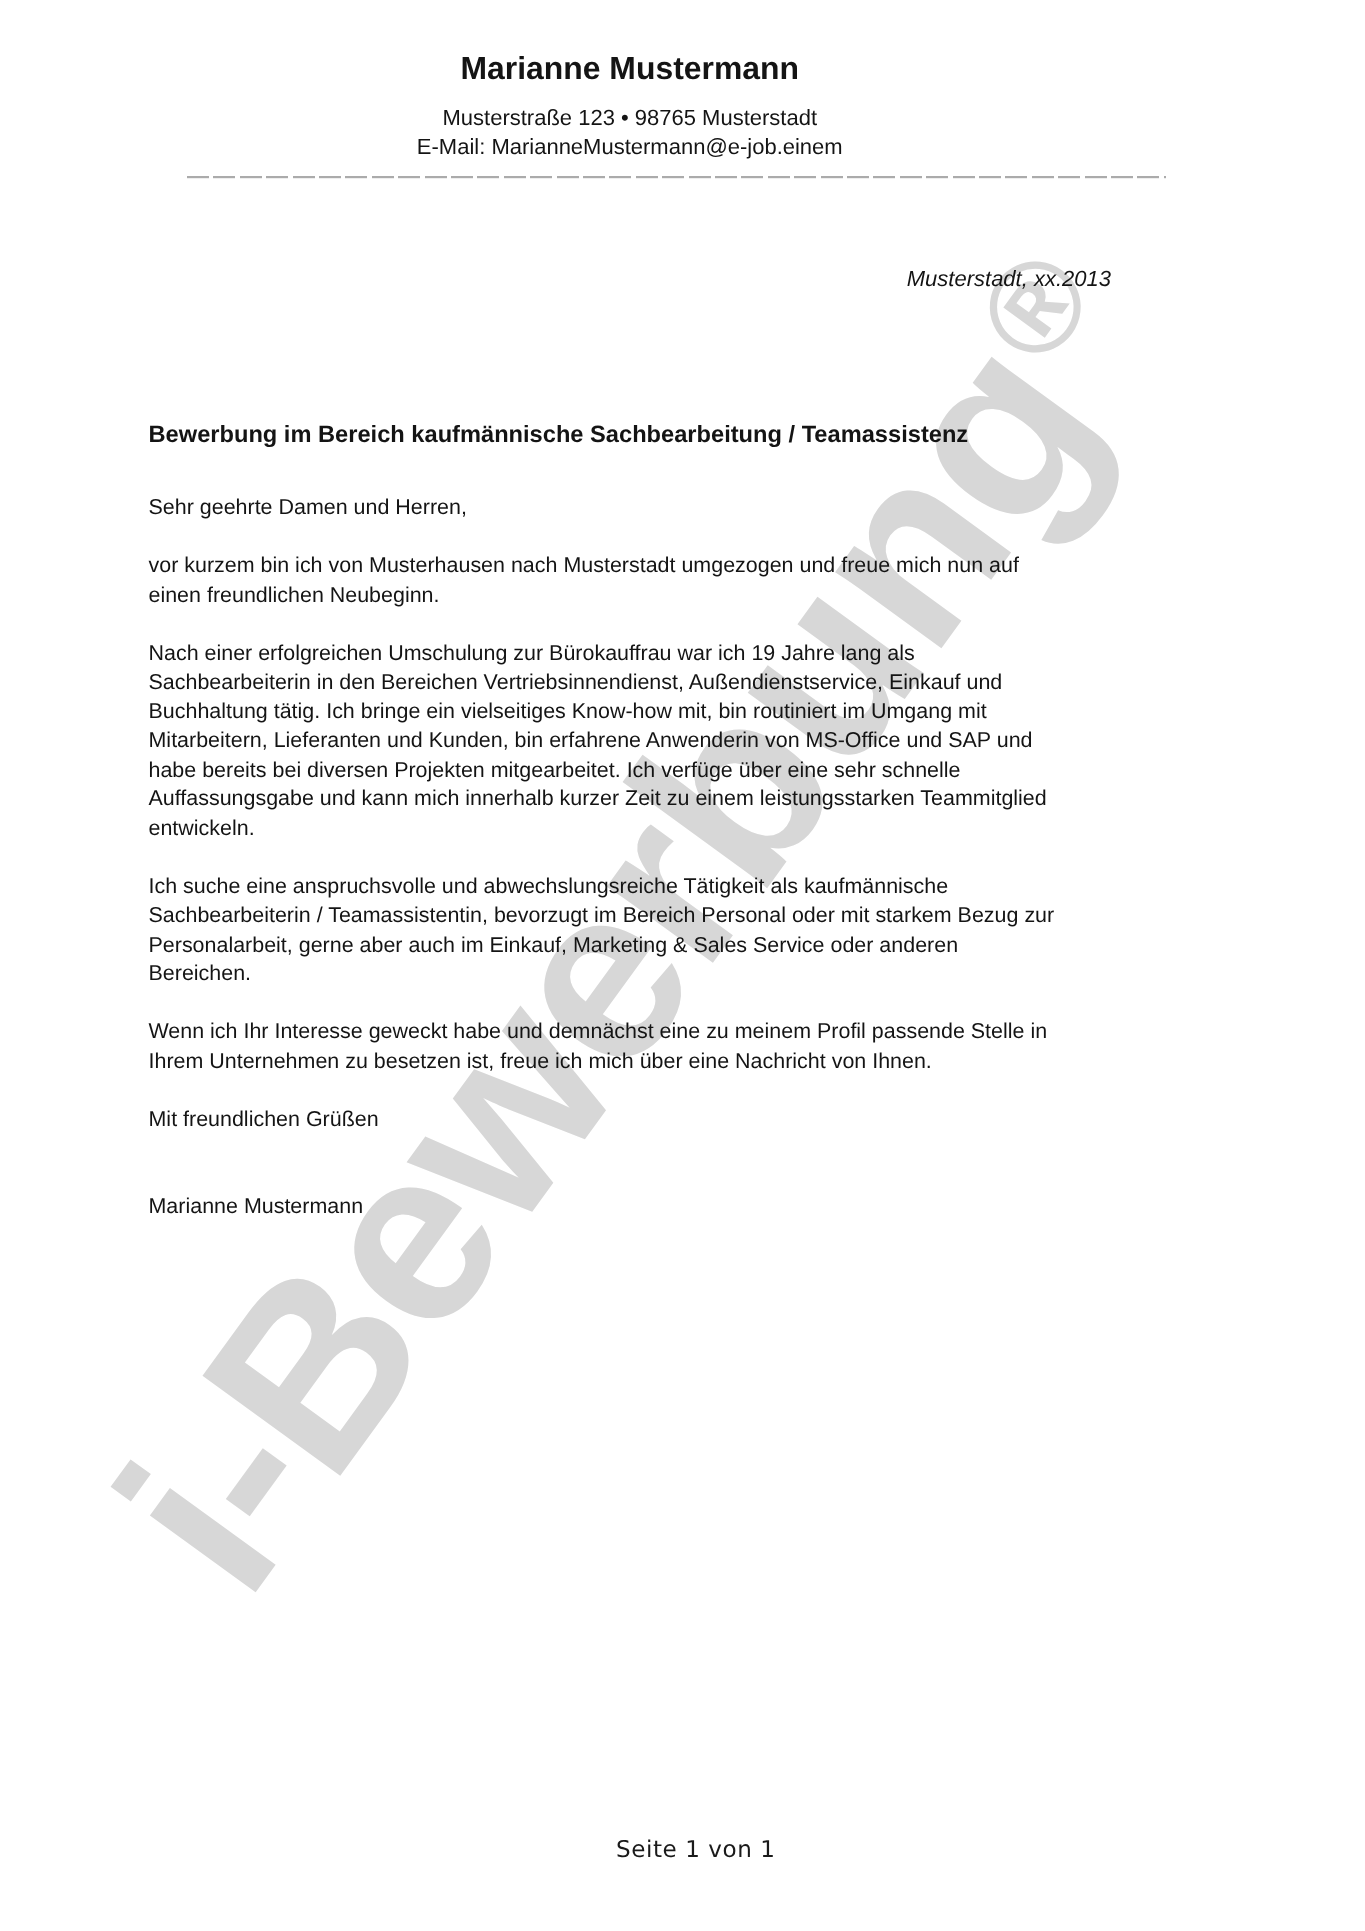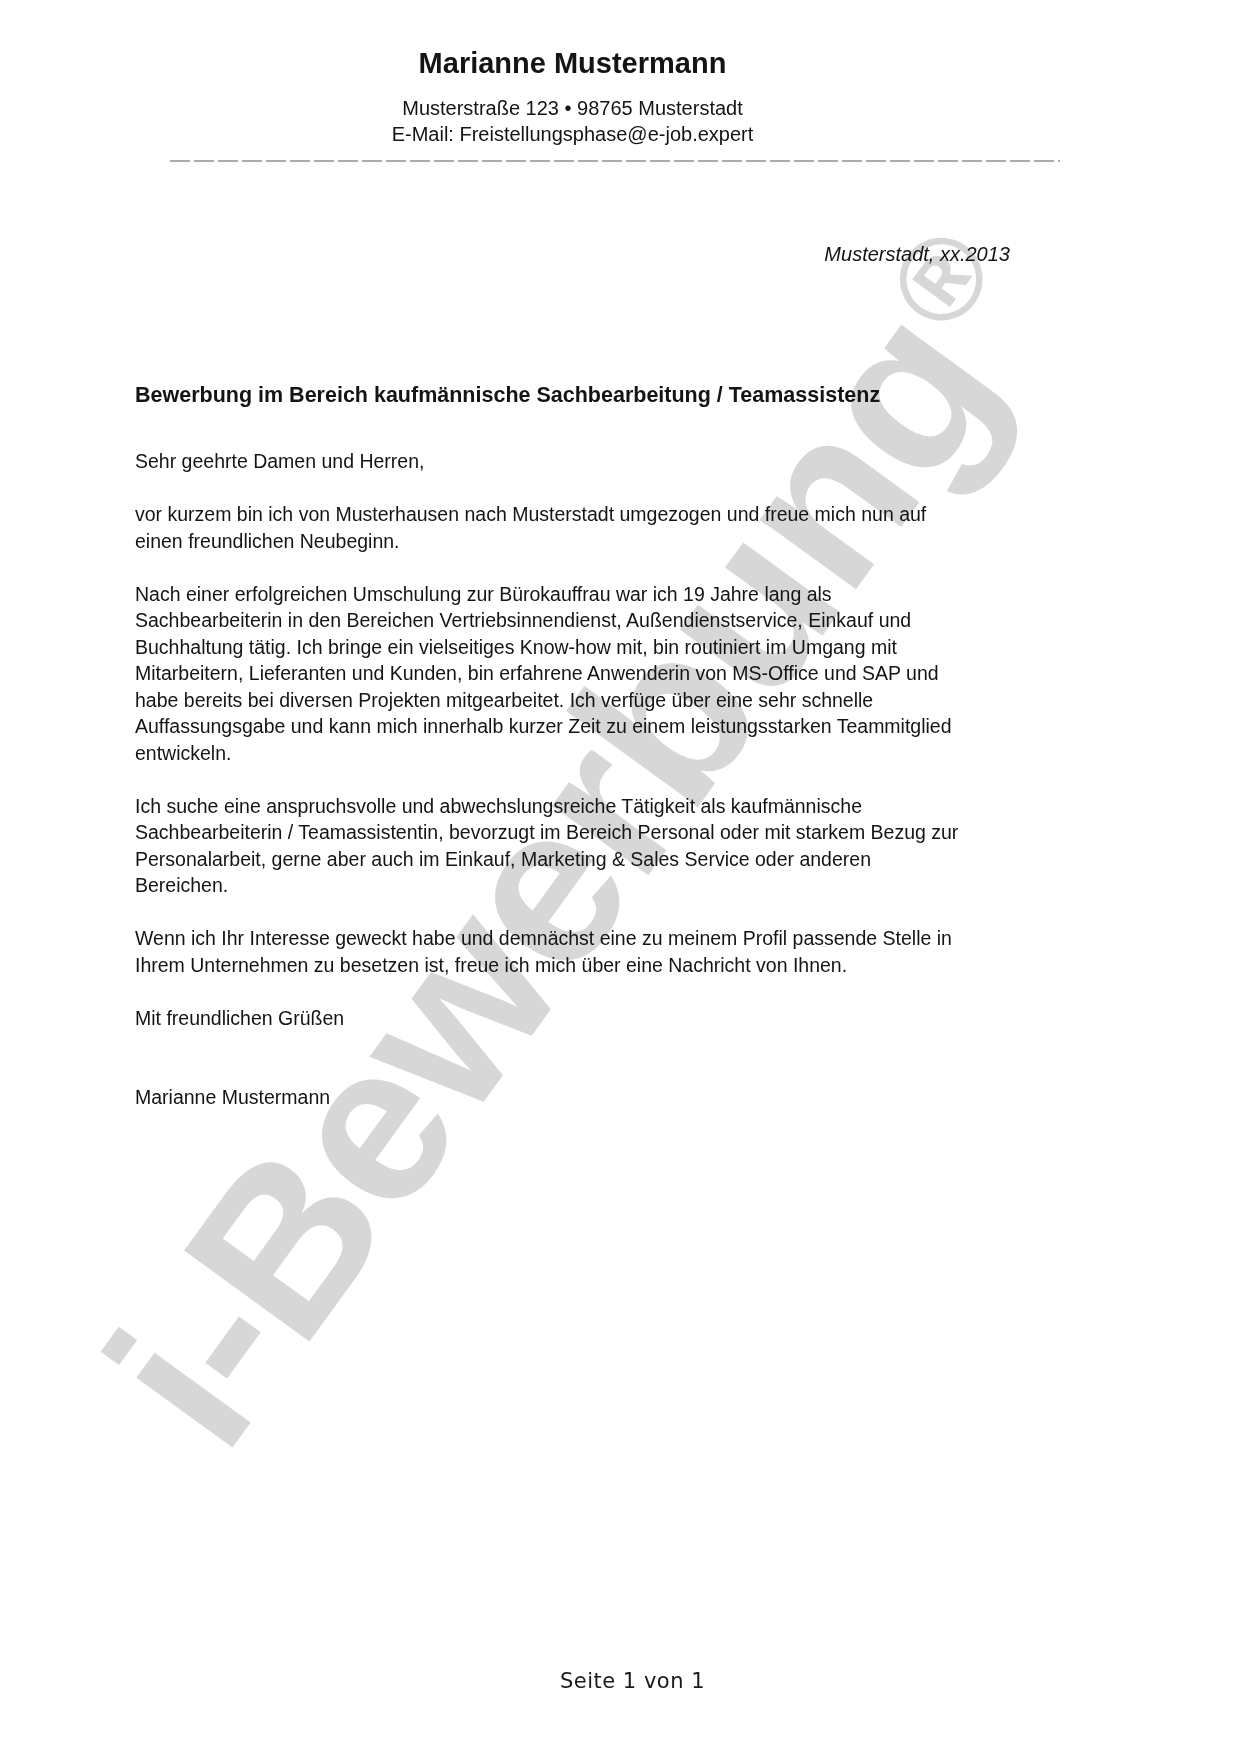--- a/index.html
+++ b/index.html
@@ -144,21 +144,21 @@
 
   <div class="watermark" style="color: rgb(215, 215, 215);">
     <span>i-Bewerbung</span><span class="reg-mark">®</span>
   </div>
 
   <div class="content">
 
     <div class="letter-header">
       <div class="sender-name">Marianne Mustermann</div>
       <div class="sender-address">Musterstraße 123  •  98765 Musterstadt</div>
-      <div class="sender-email">E-Mail: Freistellungsphase@e-job.expert</div>
+      <div class="sender-email">E-Mail: MarianneMustermann@e-job.einem</div>
     </div>
 
     <div class="header-divider"></div>
 
     <div class="date-line">Musterstadt, xx.2013</div>
 
     <div class="subject-line">Bewerbung im Bereich kaufmännische Sachbearbeitung / Teamassistenz</div>
 
     <div class="letter-body">
       <p>Sehr geehrte Damen und Herren,</p>

